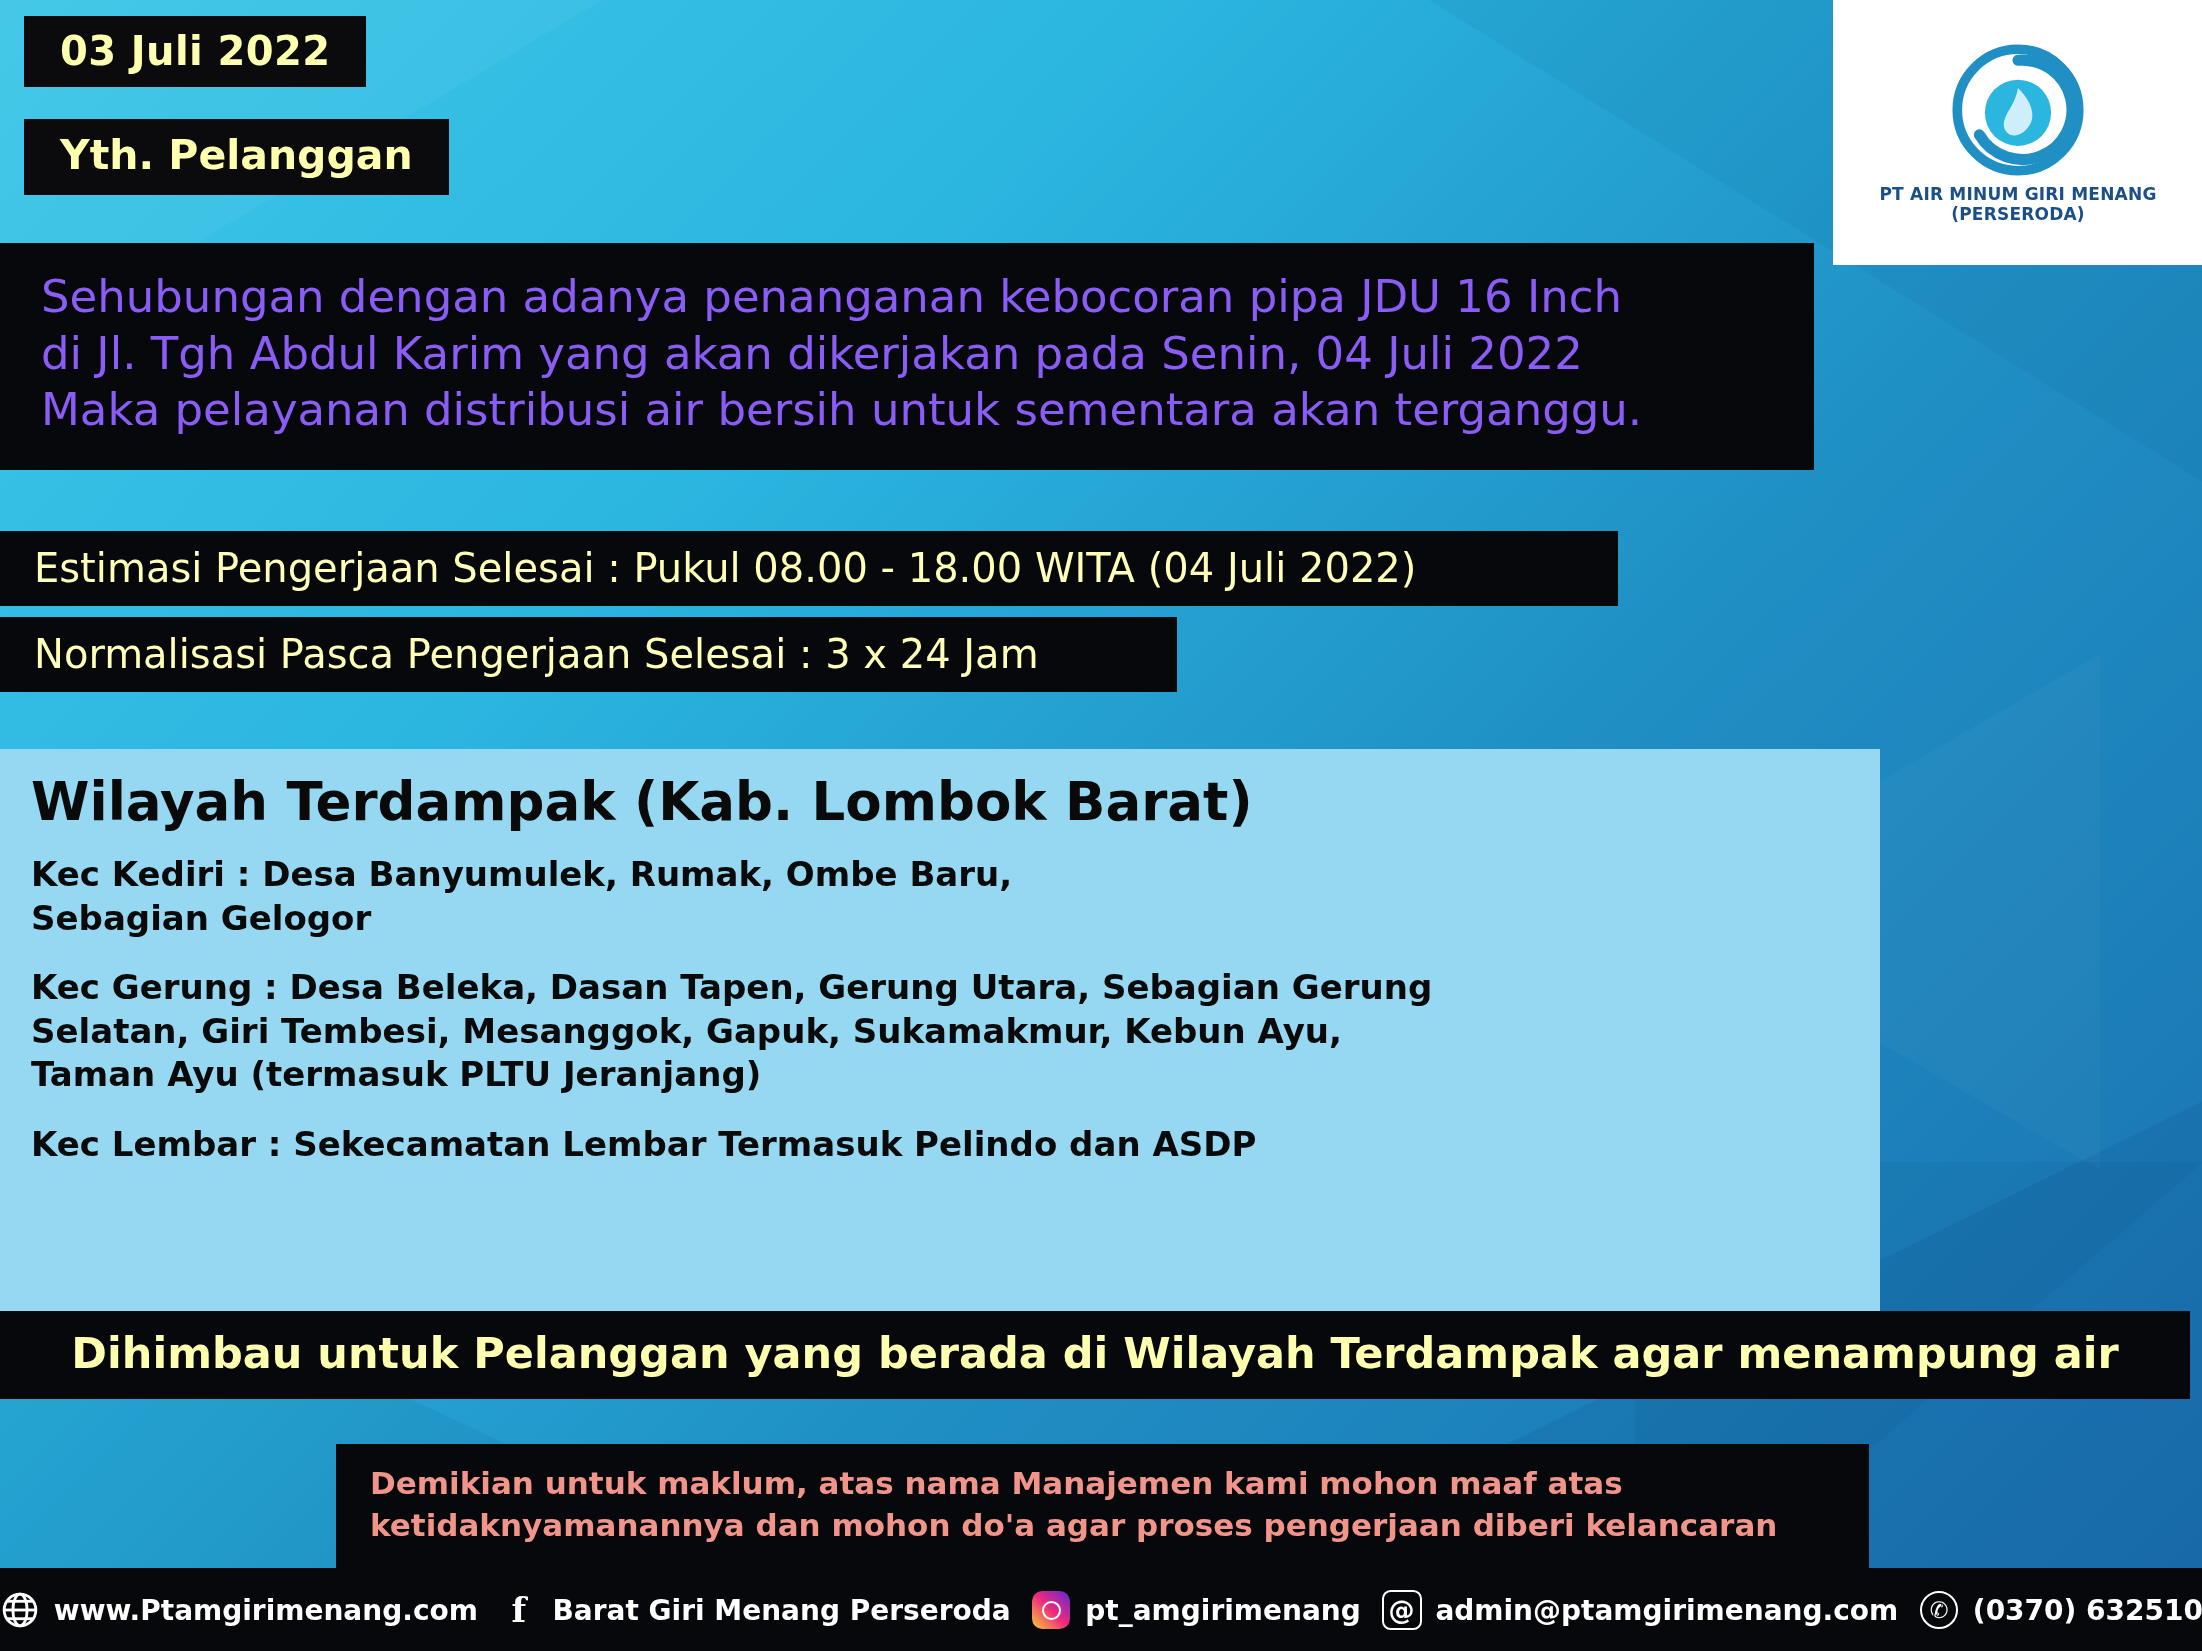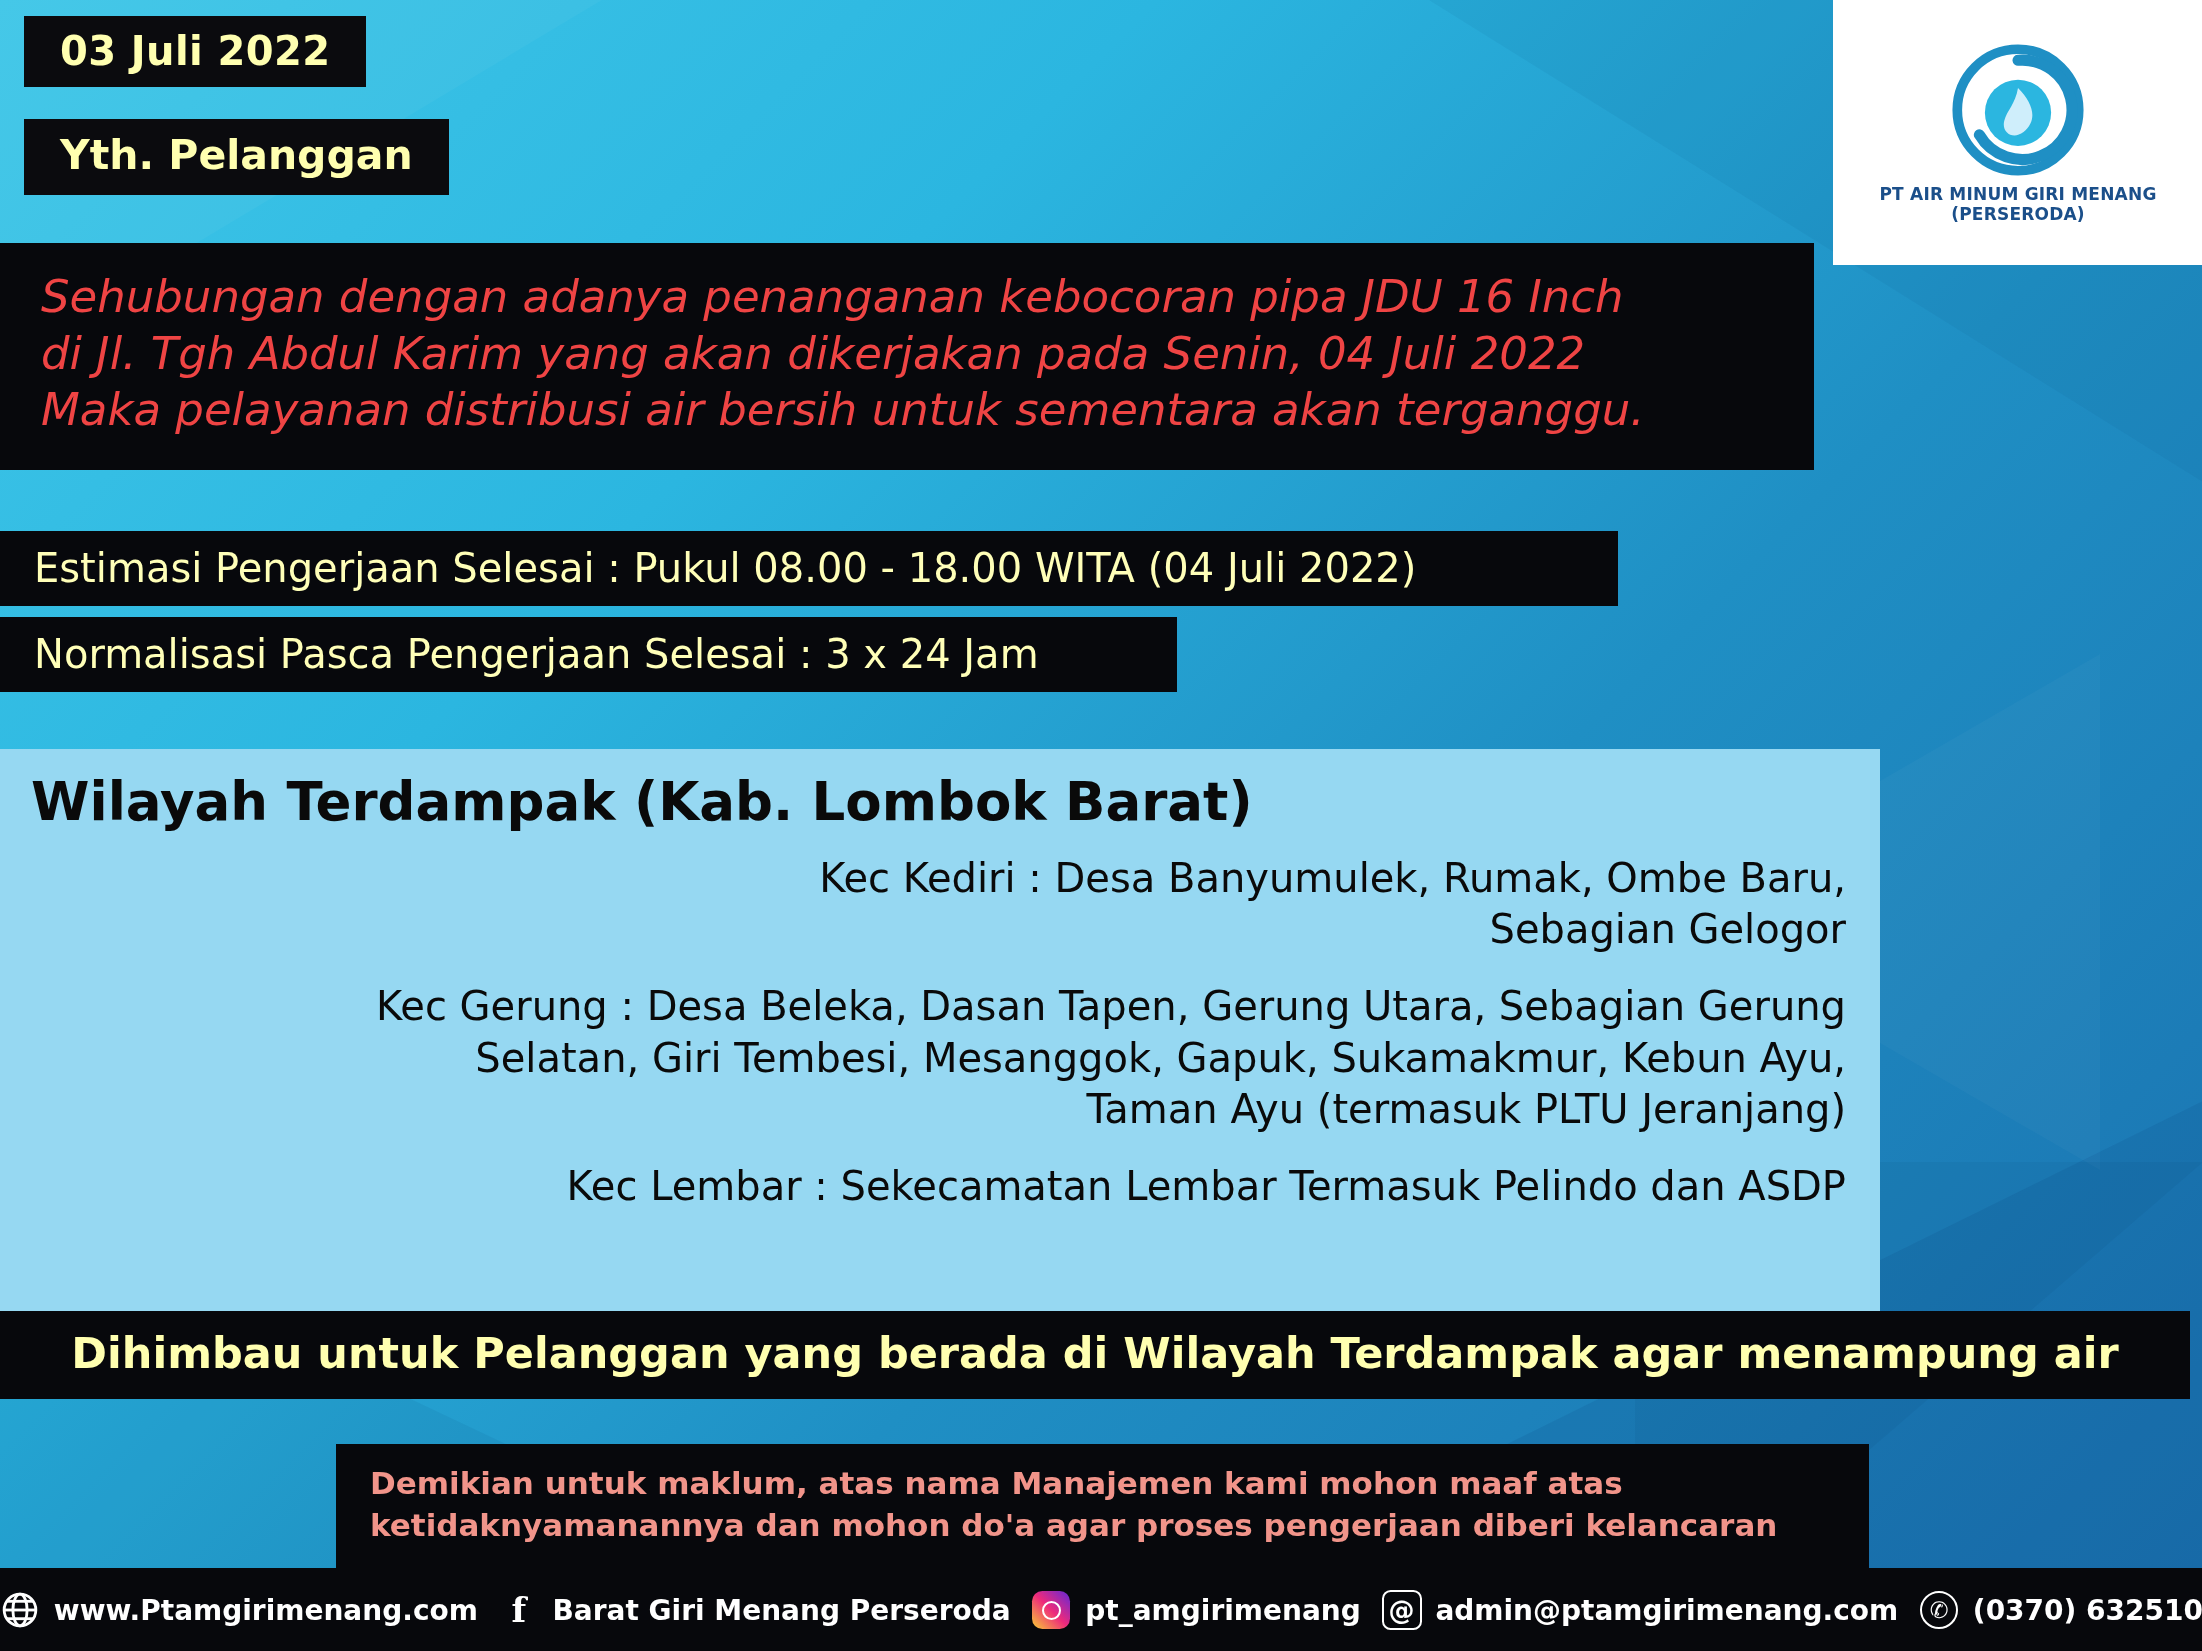--- a/index.html
+++ b/index.html
@@ -60,26 +60,25 @@
   }
 
   
   .para-box {
     position: absolute; top: 243px; left: 0;
     width: 1814px;
     background: #07080c;
     padding: 26px 34px 31px 41px;
   }
   .para-line {
-    color: #ef4444;
+    color: #8b5cf6;
     font-size: 45px;
     line-height: 1.26;
     font-weight: 400;
     white-space: nowrap;
-    font-style: italic;
   }
   .est-box {
     position: absolute; top: 531px; left: 0;
     background: #07080c;
     padding: 13.8px 34px 15.5px 34px;
     width: 1618px;
   }
   .norm-box {
     position: absolute; top: 617px; left: 0;
     background: #07080c;
@@ -96,22 +95,22 @@
     width: 1880px; height: 587px;
     background: #96d8f2;
     padding: 22.4px 34px 17px 31px;
     margin-top: 26px;
   }
   .areas-title {
     color: #0a0a0a; font-size: 53px; font-weight: bold;
     margin-bottom: 20.6px;
   }
   .area-item {
-    color: #0a0a0a; font-size: 40px; font-weight: normal;
-    line-height: 1.28; margin-bottom: 26px; text-align: right;
+    color: #0a0a0a; font-size: 34px; font-weight: bold;
+    line-height: 1.28; margin-bottom: 26px;
   }
   .area-item:last-child { margin-bottom: 0; }
 
   
   .notice-bar {
     position: absolute; top: 1311px; left: 0;
     width: 2190px;
     background: #07080c;
     padding: 17px 0 20.6px 0;
     text-align: center;

